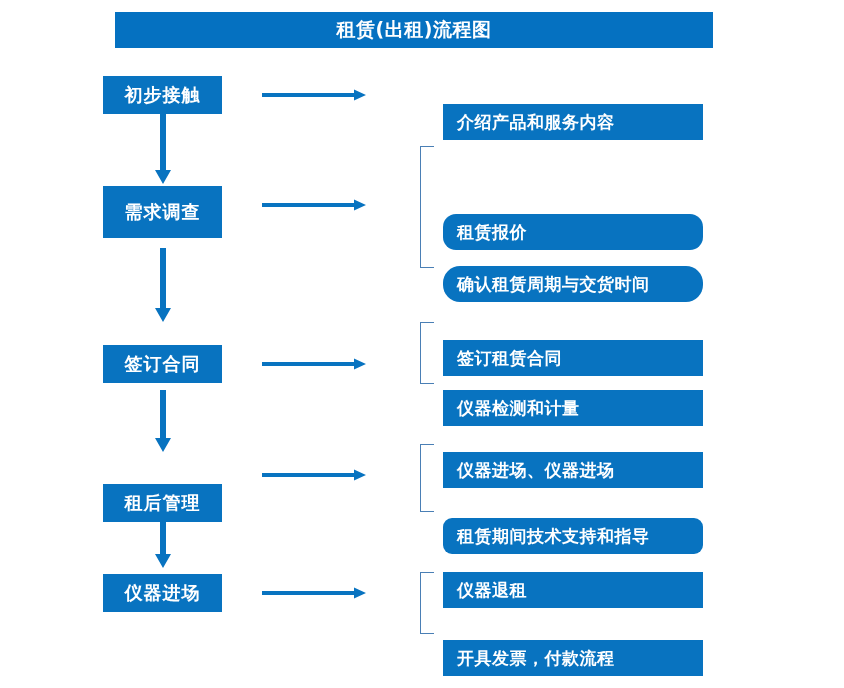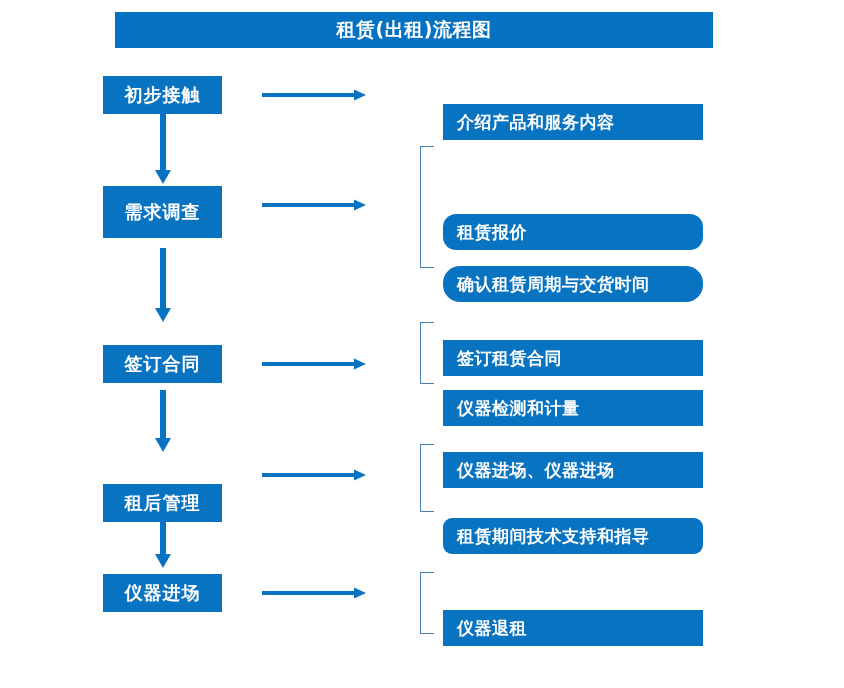--- a/index.html
+++ b/index.html
@@ -142,15 +142,16 @@
   <div class="detail-box" style="top:490px;border-radius:9px;">租赁期间技术支持和指导</div>
 
   <div class="stage-box" style="left:103px; top:574px; width:119px; height:38px;">仪器进场</div>
 
   <svg class="arrow-right" style="left:262px; top:586px; width:104px; height:14px;" viewBox="0 0 104 14">
     <path d="M0 5 H92 V1.5 L104 7 L92 12.5 V9 H0 Z" fill="#0873c0"></path>
   </svg>
 
   <div class="bracket" style="left:420px; top:572px; height:62px;"></div>
 
-  <div class="detail-box" style="top:582px;">仪器退租</div>
+  <div class="detail-box" style="top:544px;">仪器退租</div>
+  <div class="detail-box" style="top:612px;">开具发票，付款流程</div>
 
 </div>
 
 </body></html>

